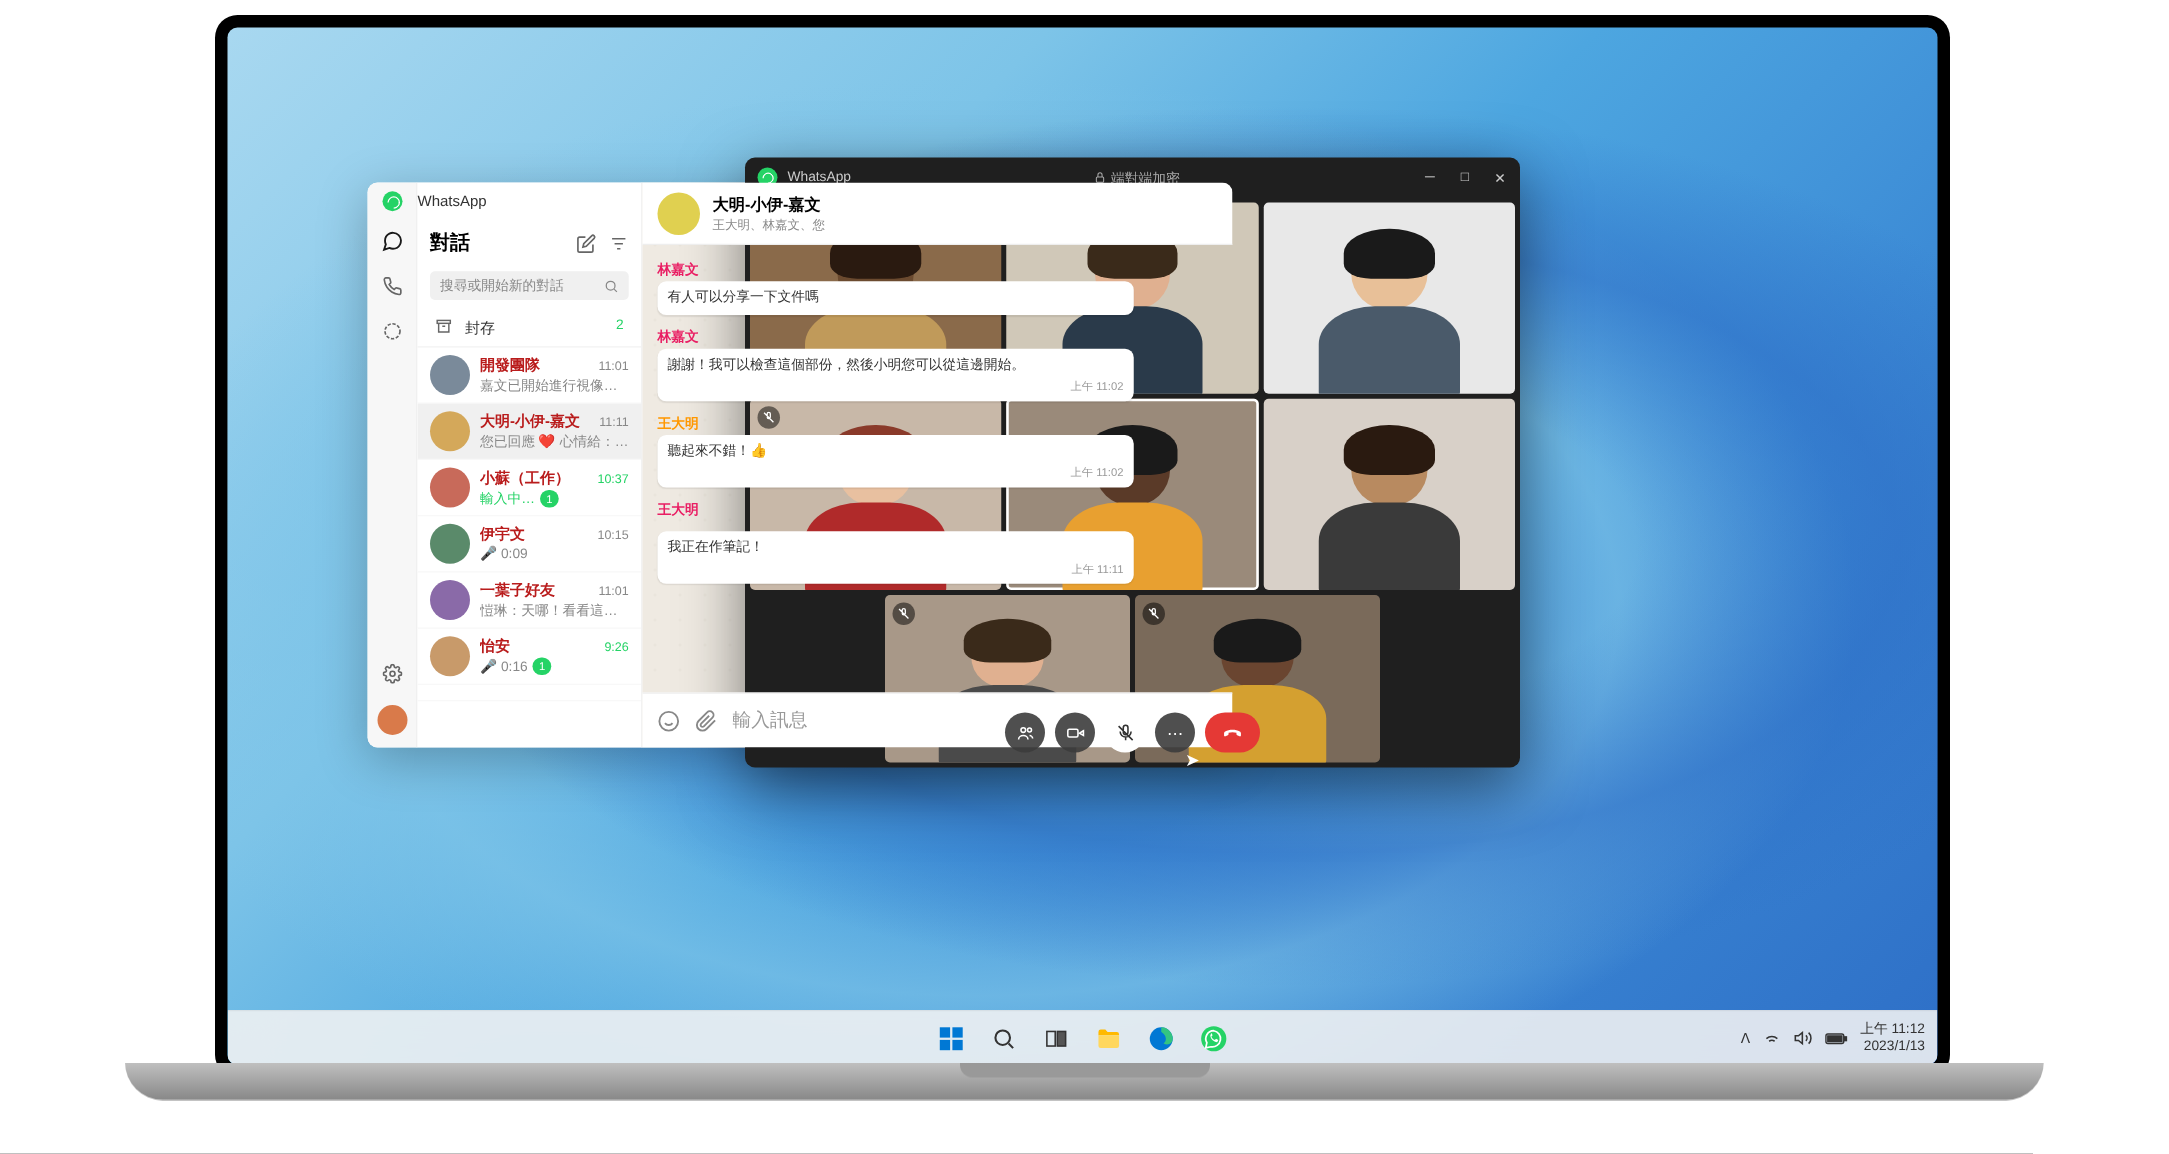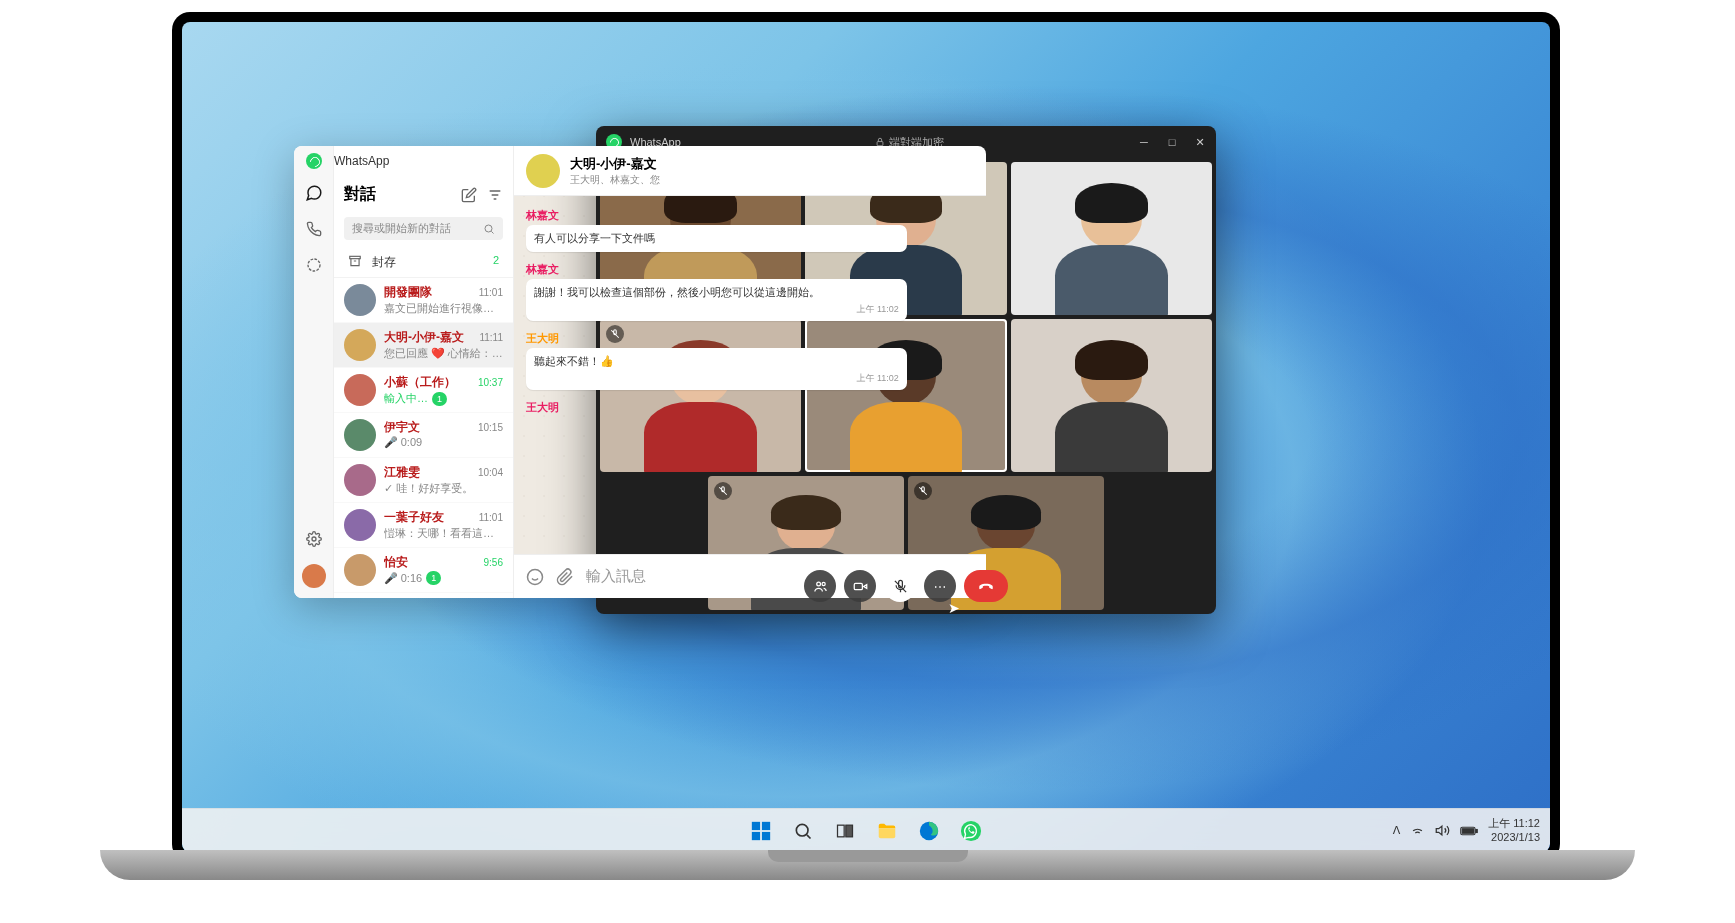--- a/index.html
+++ b/index.html
@@ -207,49 +207,37 @@
     <div class="chat-top">
                   <span class="chat-name">伊宇文</span>
                   <span class="chat-time ">10:15</span>
                 </div>
     <div class="chat-bottom">
                   <span class="chat-preview ">🎤 0:09</span>
                 </div>
   </div>
             </div>
             <div class="chat">
-              <div class="avatar" style="background:#a86a8a"></div>
-  <div class="chat-body">
-    <div class="chat-top">
-                  <span class="chat-name">江雅雯</span>
-                  <span class="chat-time ">10:04</span>
-                </div>
-    <div class="chat-bottom">
-                  <span class="chat-preview ">✓ 哇！好好享受。</span>
-                </div>
-  </div>
-            </div>
-            <div class="chat">
               <div class="avatar" style="background:#8a6aa8"></div>
   <div class="chat-body">
     <div class="chat-top">
                   <span class="chat-name">一葉子好友</span>
                   <span class="chat-time ">11:01</span>
                 </div>
     <div class="chat-bottom">
                   <span class="chat-preview ">愷琳：天哪！看看這個…</span>
                 </div>
   </div>
             </div>
             <div class="chat">
               <div class="avatar" style="background:#c89a6a"></div>
   <div class="chat-body">
     <div class="chat-top">
                   <span class="chat-name">怡安</span>
-                  <span class="chat-time green">9:56</span>
+                  <span class="chat-time green">9:26</span>
                 </div>
     <div class="chat-bottom">
                   <span class="chat-preview ">🎤 0:16</span>
                   <span class="badge">1</span>
                 </div>
   </div>
             </div>
             <div class="chat">
   </div>
           </div>
@@ -272,20 +260,23 @@
             <div class="msg">
               <div class="sender" style="color:#e91e63">林嘉文</div>
               <div class="bubble">謝謝！我可以檢查這個部份，然後小明您可以從這邊開始。<div class="mtime">上午 11:02</div></div>
             </div>
             <div class="msg">
               <div class="sender" style="color:#ff9800">王大明</div>
               <div class="bubble">聽起來不錯！👍<div class="mtime">上午 11:02</div></div>
             </div>
             <div class="msg">
               <div class="sender" style="color:#e91e63">王大明</div>
+            </div>
+            <div class="msg">
+              <div class="bubble">我正在作筆記！<div class="mtime">上午 11:11</div></div>
             </div>
           </div>
         <div class="composer">
           <span style="color:#888">
               <svg width="18" height="18" viewBox="0 0 24 24" fill="none" stroke="currentColor" stroke-width="2">
                 <circle cx="12" cy="12" r="10"></circle>
                 <path d="M8 14s1.5 2 4 2 4-2 4-2M9 9h.01M15 9h.01"></path>
               </svg>
             </span>
           <span style="color:#888">

